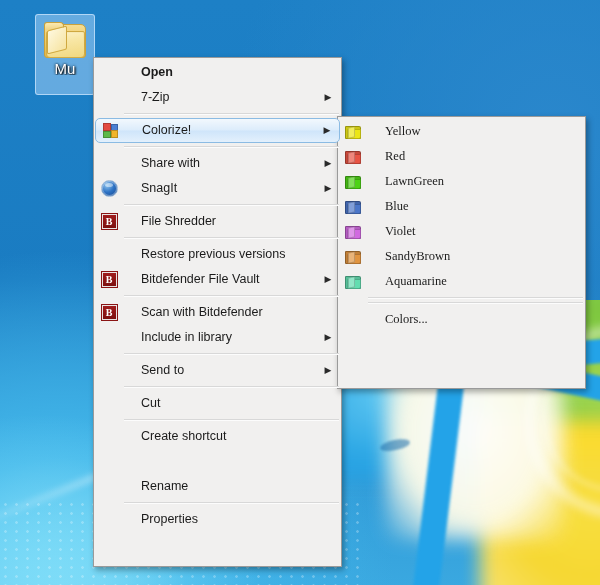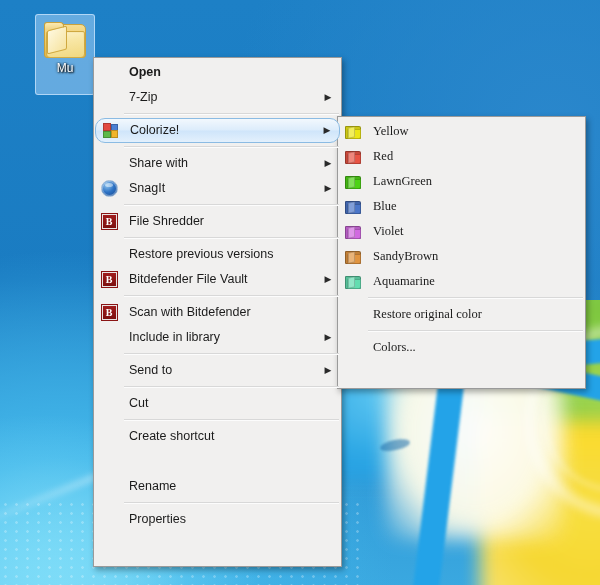--- a/index.html
+++ b/index.html
@@ -176,21 +176,21 @@
     position: absolute;
     left: 4px; top: 6px;
     width: 20px; height: 24px;
     background: linear-gradient(135deg, #fef8de 0%, #f6e3a0 100%);
     border: 1px solid #cfa840;
     border-radius: 2px;
     box-sizing: border-box;
     transform: skewY(-14deg);
   }
   #desk-icon-label {
-    font-size: 12px;
+    font-size: 15px;
     color: #ffffff;
     text-shadow: 0 0 3px #000, 1px 1px 2px #000;
     line-height: 13px;
     white-space: nowrap;
     overflow: hidden;
     padding: 0 2px;
   }
 
   
   .menu {
@@ -218,20 +218,21 @@
   .mi {
     position: relative;
     display: flex;
     align-items: center;
     height: 25px;
     padding: 0 6px 0 0;
     margin: 0 1px;
     box-sizing: border-box;
     cursor: default;
     z-index: 1;
+    gap: 12px;
   }
   .mi .icon {
     flex: 0 0 28px;
     width: 28px;
     height: 22px;
     position: relative;
     display: flex;
     align-items: center;
     justify-content: center;
   }
@@ -247,21 +248,21 @@
     flex: 0 0 12px;
     width: 12px;
     text-align: center;
     font-size: 9px;
     color: #2a2a2a;
     line-height: 25px;
   }
   .mi.selected {
     background: linear-gradient(180deg, #f2f8fd 0%, #dcecfb 48%, #cfe5fa 52%, #e3f0fc 100%);
     border: 1px solid #8bbbe3;
-    border-radius: 10px;
+    border-radius: 5px;
     margin: 0 1px;
   }
   .sep {
     height: 1px;
     margin: 3px 2px 3px 30px;
     background: #d8d8d8;
     border-bottom: 1px solid #fcfcfc;
     position: relative;
     z-index: 1;
   }
@@ -557,24 +558,19 @@
         <span class="ic-folder" style="--fc: #55be97; --fc2: #63ddb0; --fc3: #92e7c8;">
           <span class="fb"></span>
           <span class="ff"></span>
           <span class="fl"></span>
         </span>
       </span>
       <span class="label">Aquamarine</span>
       <span class="arrow"></span>
     </div>
     <div class="sep"></div>
-    <div class="mi">
-      <span class="icon"></span>
-      <span class="label">Restore original color</span>
-      <span class="arrow"></span>
-    </div>
     <div class="sep"></div>
     <div class="mi">
       <span class="icon"></span>
       <span class="label">Colors...</span>
       <span class="arrow"></span>
     </div>
   </div>
 
 </body></html>

